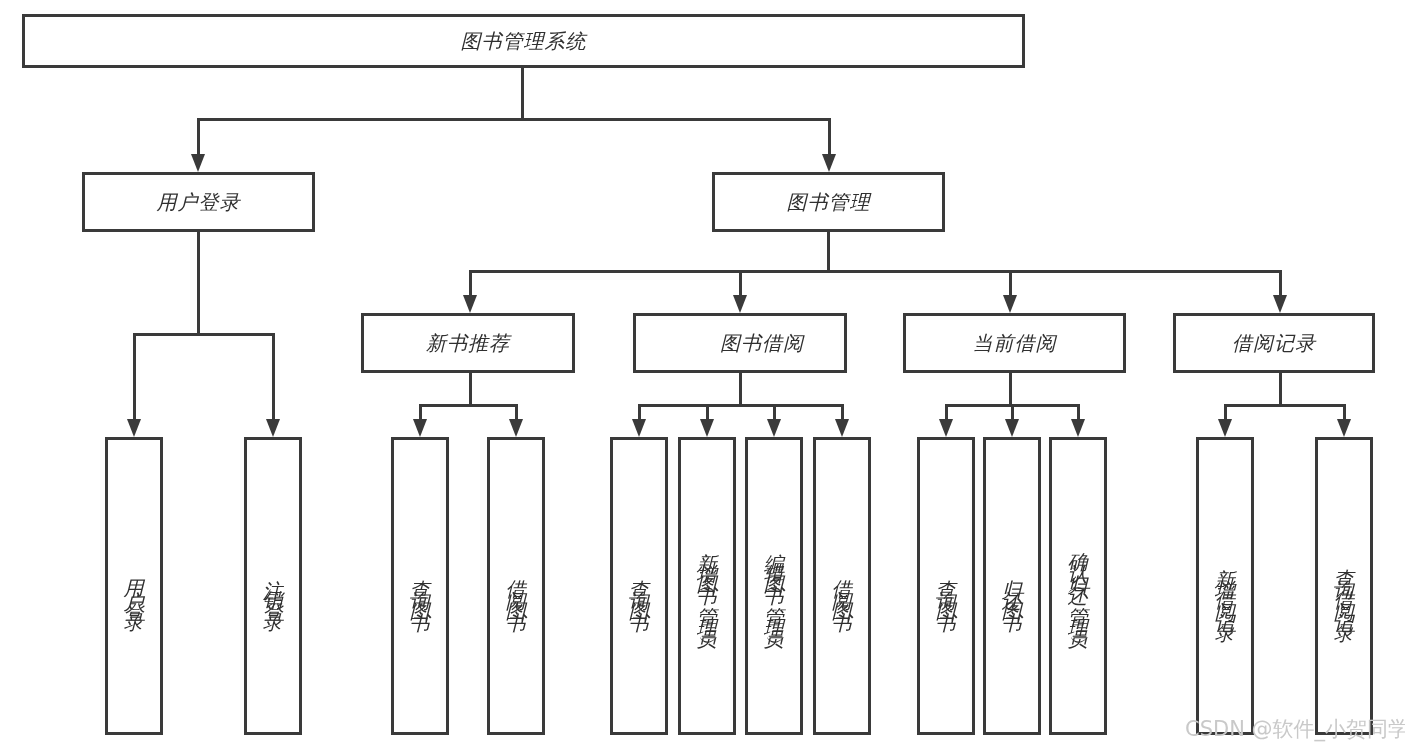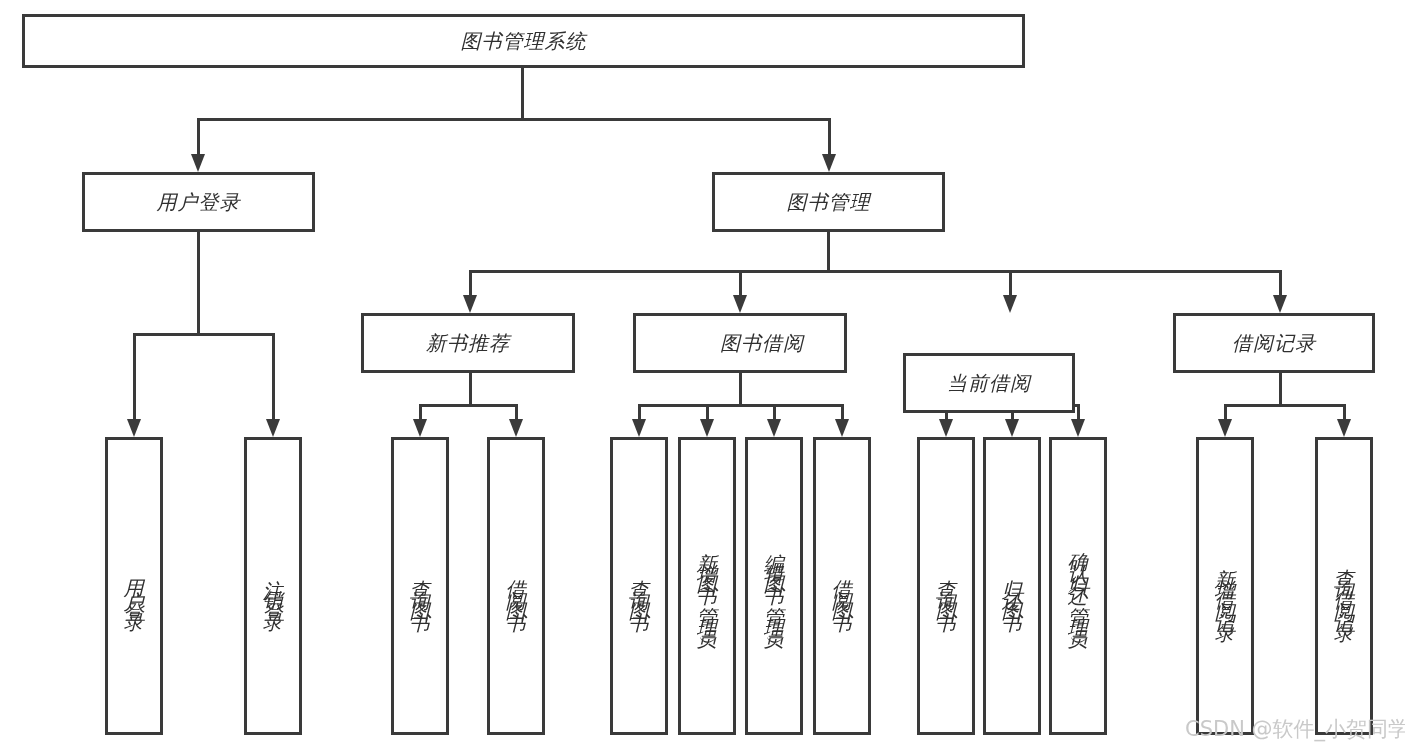--- a/index.html
+++ b/index.html
@@ -48,21 +48,21 @@
   </div>
 
   <div class="box" style="left:361px;top:313px;width:214px;height:60px;">
     <span>新书推荐</span>
   </div>
 
   <div class="box" style="left:633px;top:313px;width:214px;height:60px;padding-left:44px;">
     <span>图书借阅</span>
   </div>
 
-  <div class="box" style="left:903px;top:313px;width:172px;height:60px;margin-top:40px;">
+  <div class="box" style="left:903px;top:313px;width:223px;height:60px;">
     <span>当前借阅</span>
   </div>
 
   <div class="box" style="left:1173px;top:313px;width:202px;height:60px;">
     <span>借阅记录</span>
   </div>
 
   <div class="box vbox" style="left:105px;">
     <span class="vtext">用户登录</span>
   </div>

